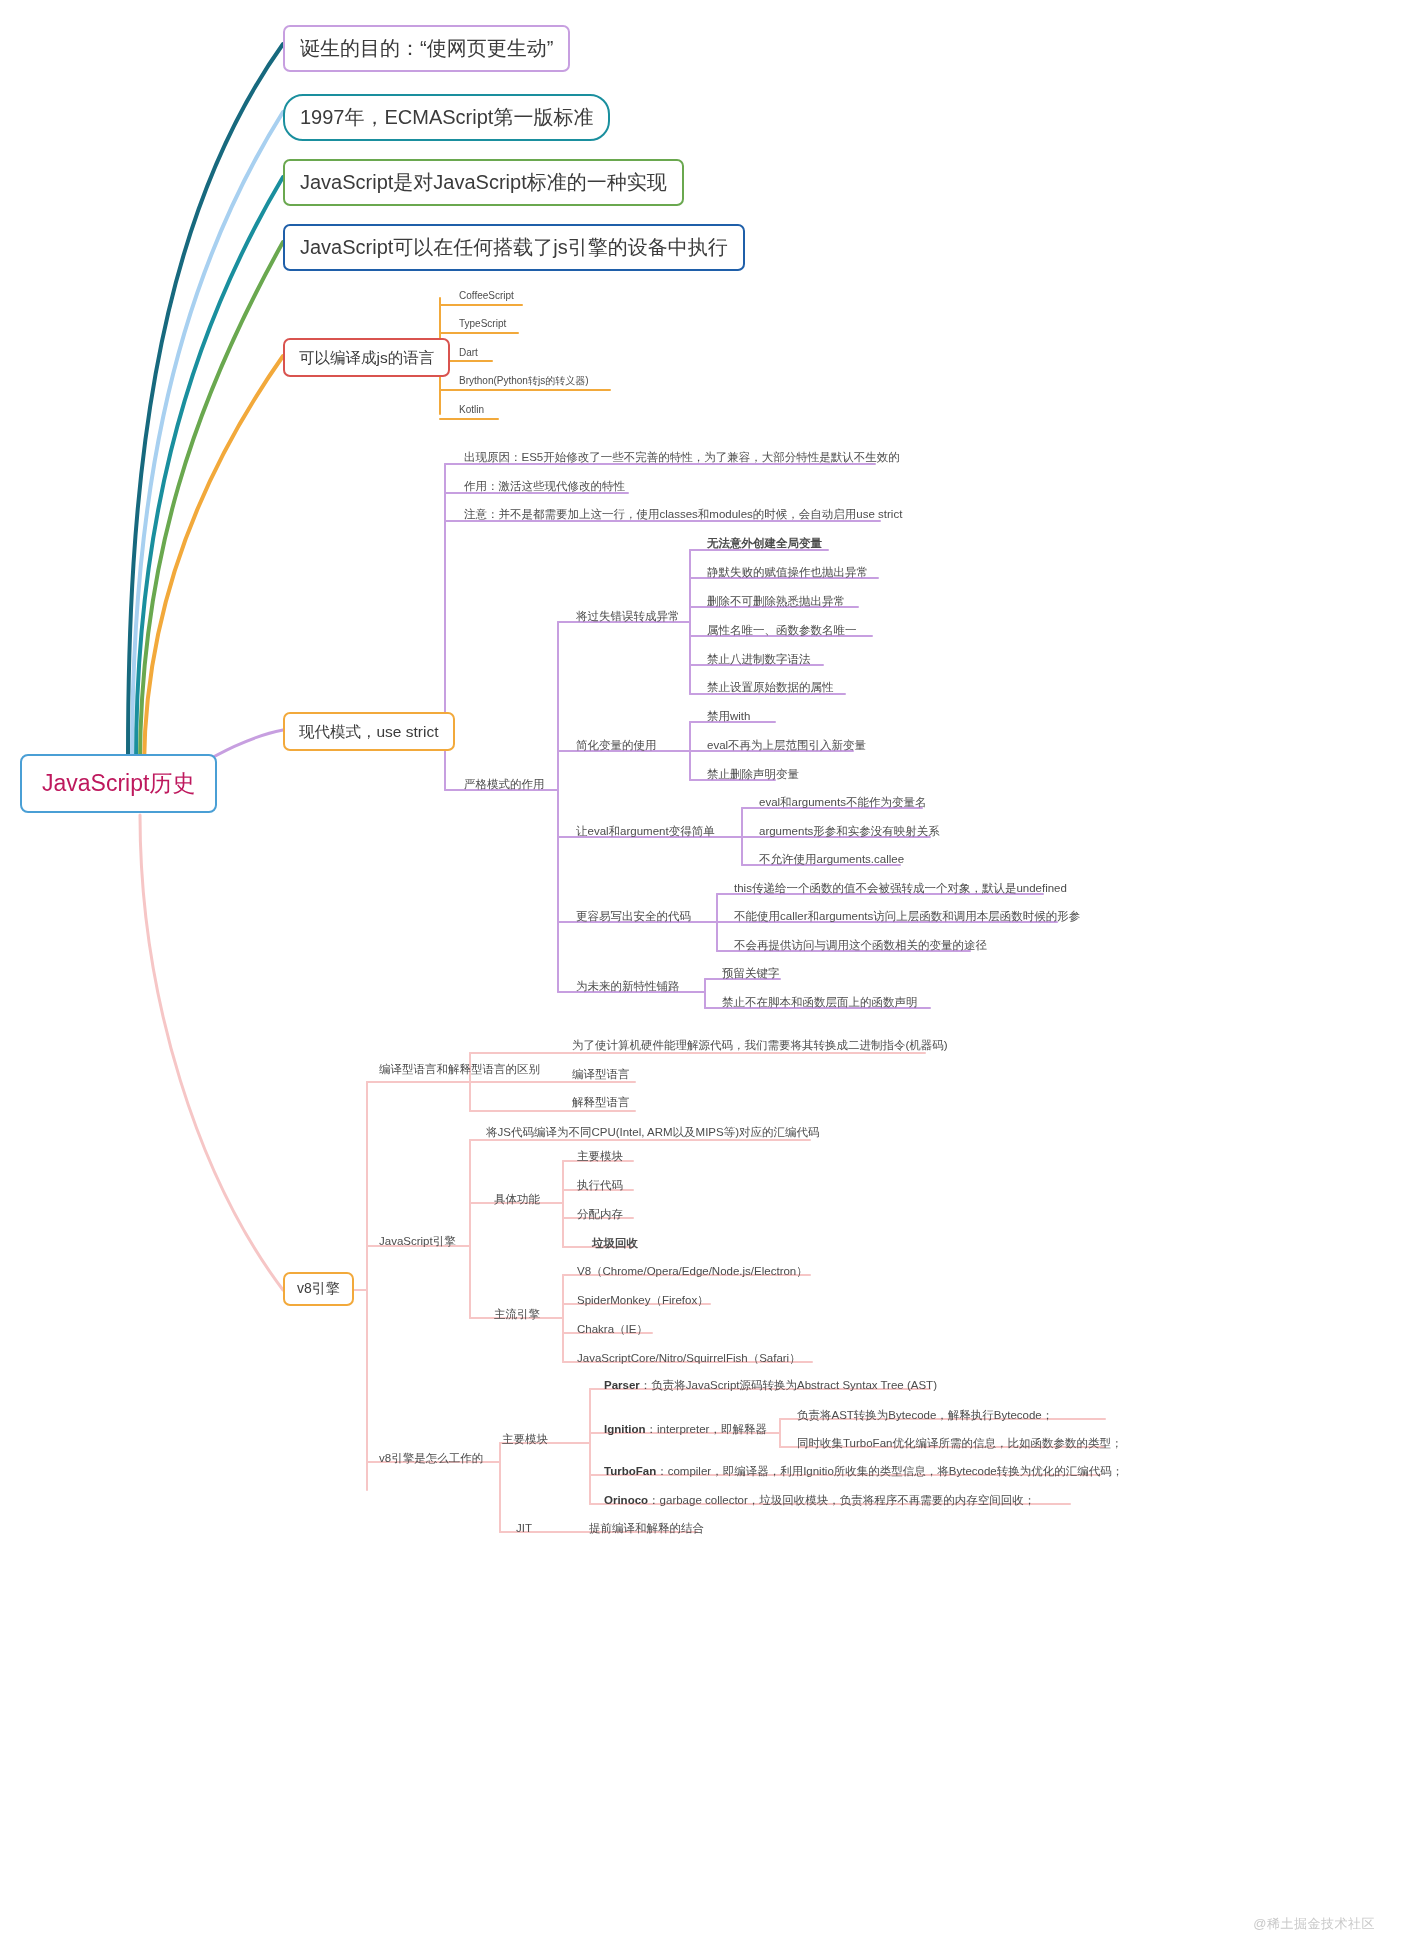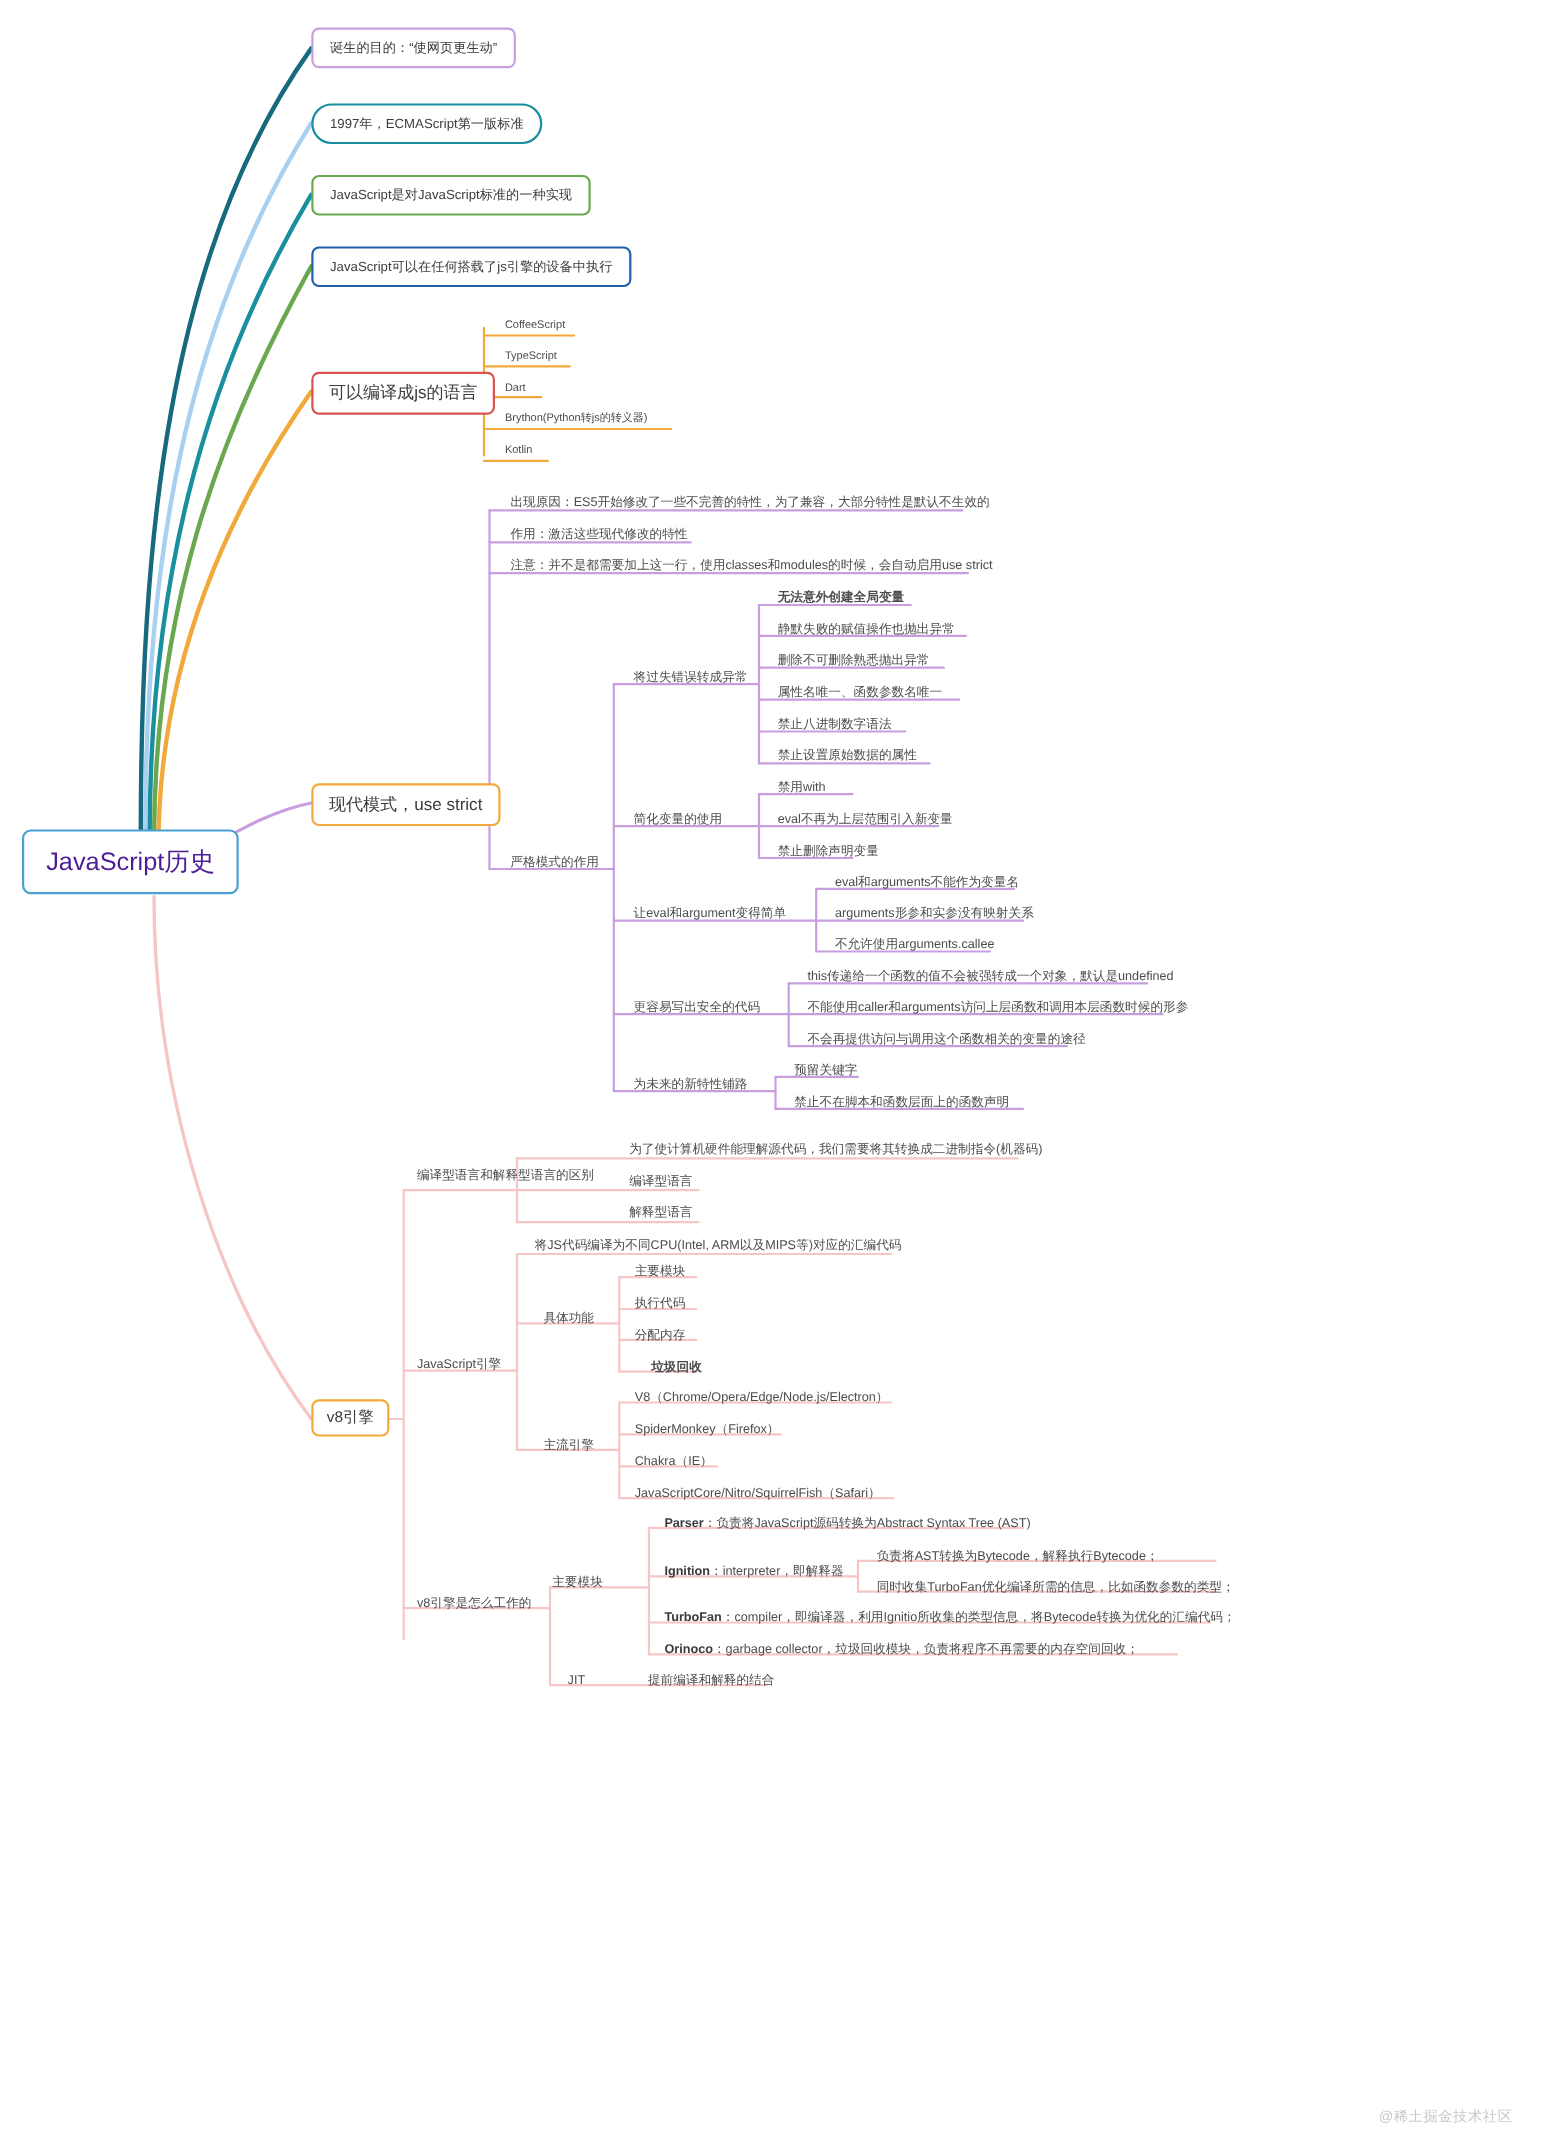--- a/index.html
+++ b/index.html
@@ -12,29 +12,29 @@
   svg.links{position:absolute;left:0;top:0;width:1403px;height:1955px;pointer-events:none;}
 
   .node{position:absolute;white-space:nowrap;line-height:1.25;}
 
   
   .root{
     left:20px;top:754px;
     border:2px solid #4a9fd5;border-radius:8px;
     background:#ffffff;
     padding:13px 20px;
-    font-size:23px;color:#4c1d95;
+    font-size:23px;color:#be185d;
   }
 
   
   .boxed{
     border-width:2px;border-style:solid;border-radius:7px;
     background:#ffffff;padding:8px 14px;font-size:15.5px;color:#3b3b3b;
   }
-  .boxed.lg{font-size:12px;padding:9px 15px;}
+  .boxed.lg{font-size:20px;padding:9px 15px;}
 
   
   .plain{font-size:10px;color:#4c4c4c;padding:2px 4px 3px 4px;}
   .plain.sm{font-size:11.5px;}
   .plain b{font-weight:bold;color:#3a3a3a;}
 
   .watermark{
     position:absolute;right:28px;bottom:22px;
     font-size:13px;color:#c9c9c9;letter-spacing:.5px;
   }

